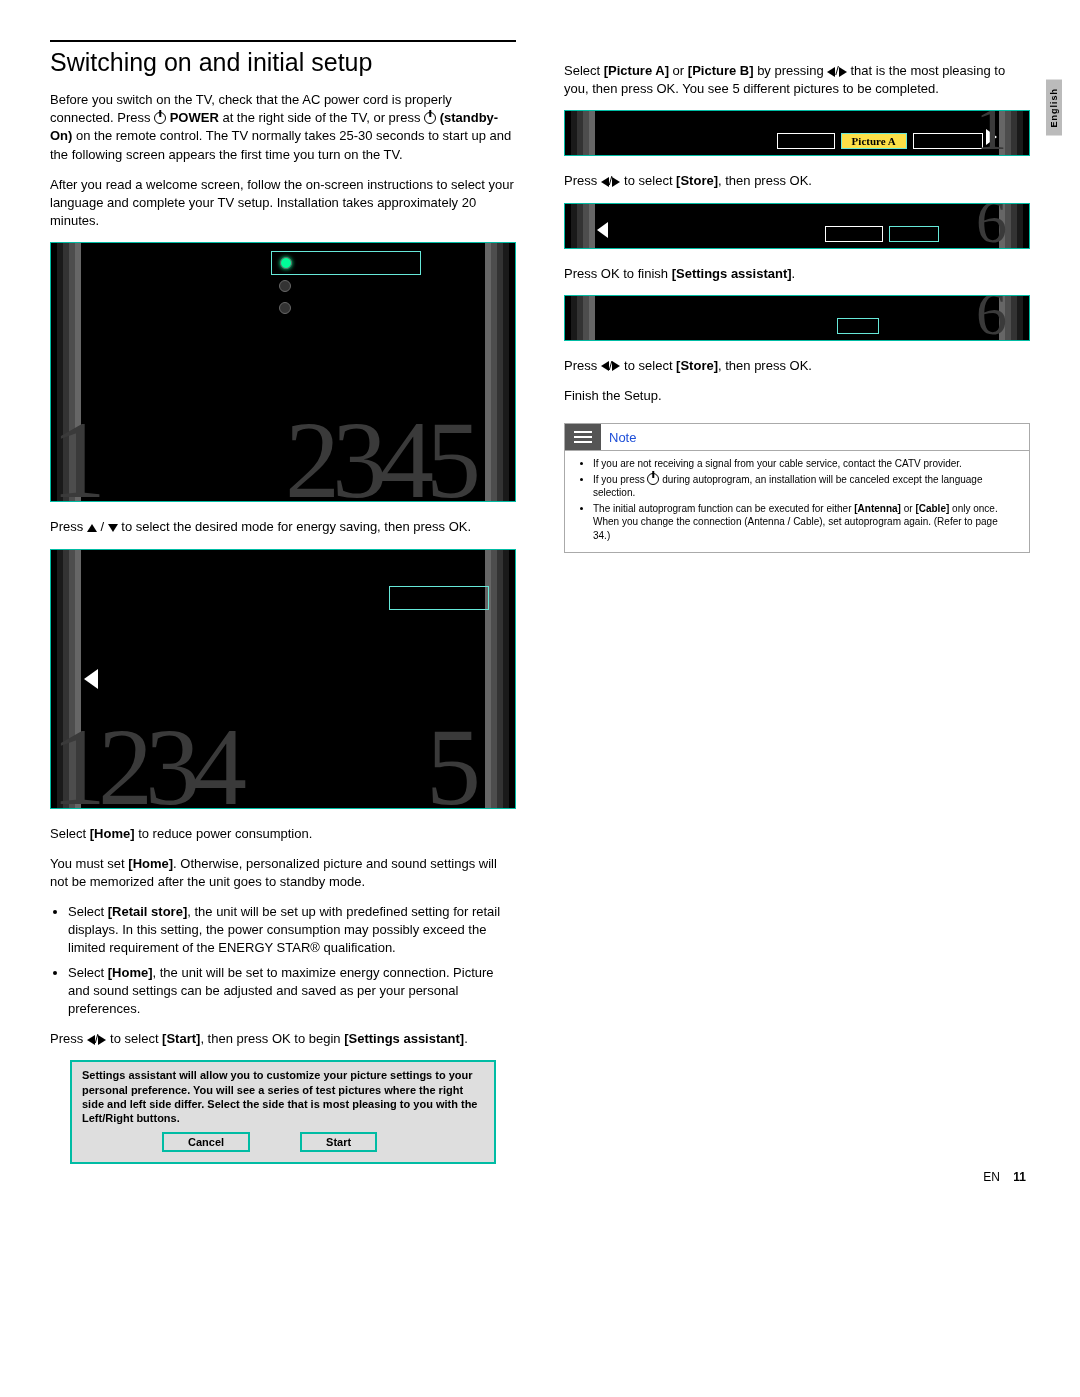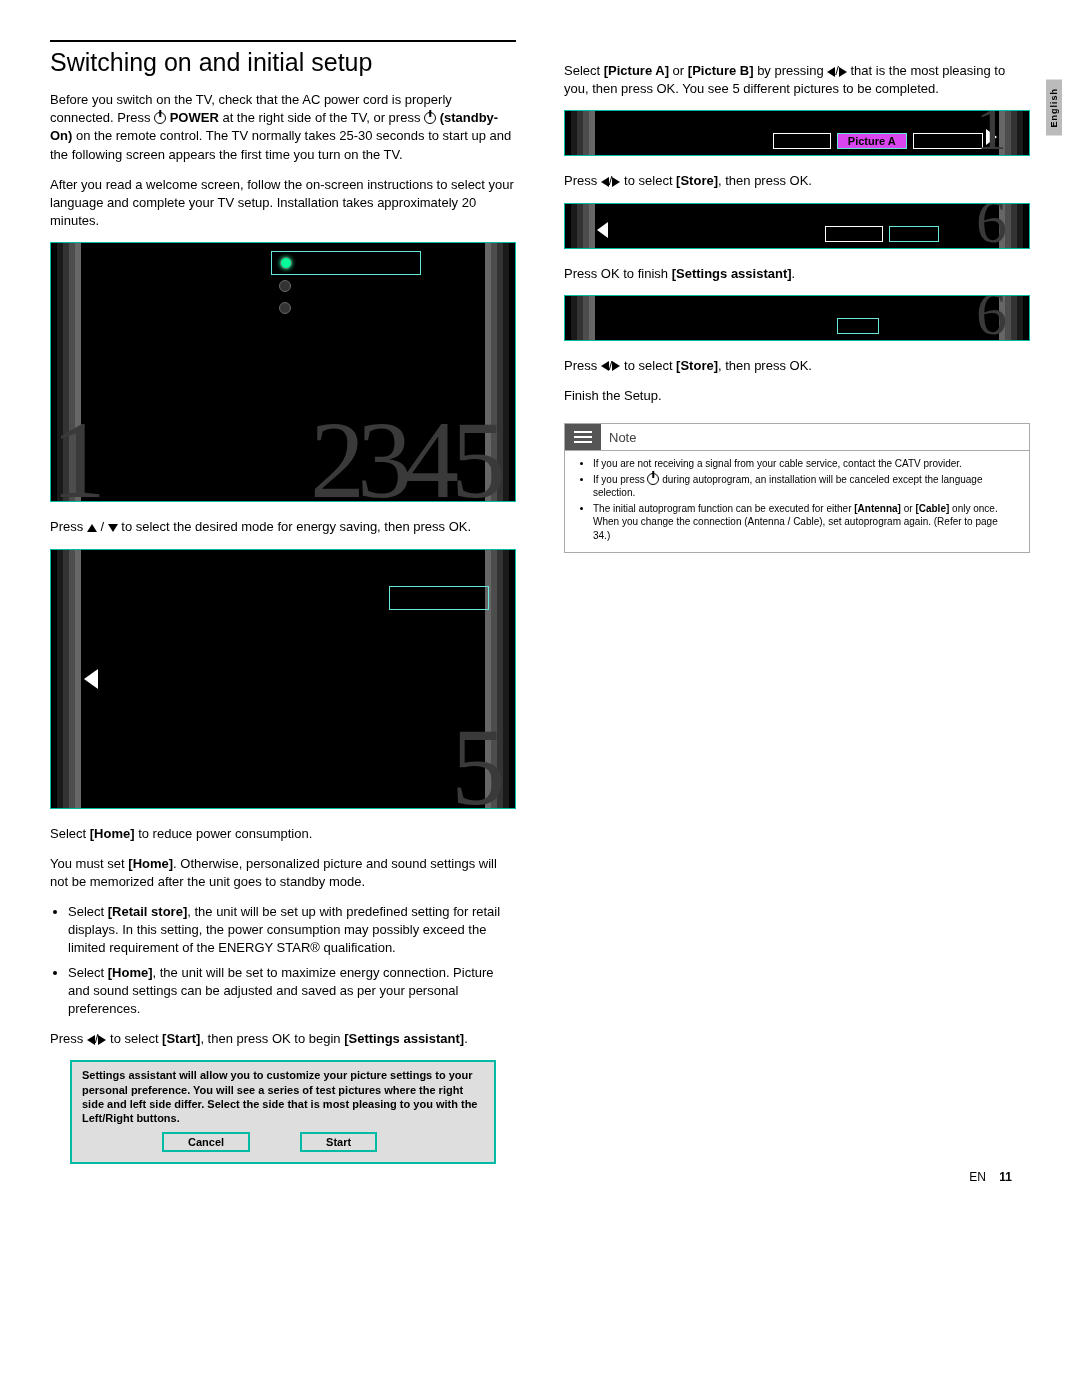--- a/index.html
+++ b/index.html
@@ -19,21 +19,21 @@
   .stripes-left .stripe:nth-child(2){background:#1a1a1a}
   .stripes-left .stripe:nth-child(3){background:#333}
   .stripes-left .stripe:nth-child(4){background:#4d4d4d}
   .stripes-left .stripe:nth-child(5){background:#666}
   .stripes-right .stripe:nth-child(1){background:#666}
   .stripes-right .stripe:nth-child(2){background:#4d4d4d}
   .stripes-right .stripe:nth-child(3){background:#333}
   .stripes-right .stripe:nth-child(4){background:#1a1a1a}
   .stripes-right .stripe:nth-child(5){background:#000}
   .big-num { position: absolute; font-family: Georgia, 'Times New Roman', serif; color: #3a3a3a; font-size: 110px; line-height: 1; bottom: -14px; font-weight: normal; letter-spacing:-8px;}
-  .big-num.right { right: 17px; text-align: center; }
+  .big-num.right { right: 42px; text-align: center; }
   .big-num.left { left: 0px; }
   .lang-box { height: 260px; }
   .lang-left-text { position:absolute; left:42px; top:12px; width:160px; font-weight:bold; font-size:12px; line-height:1.3;}
   .lang-list { position:absolute; left:220px; top:8px; width:150px; }
   .lang-item { display:flex; align-items:center; padding:4px 8px; font-weight:bold; font-size:12px; }
   .lang-item.sel { border:1px solid #67e8d9; }
   .radio { width:12px; height:12px; border-radius:50%; background:#333; border:1px solid #666; margin-right:8px; }
   .radio.on { background:#00ff99; box-shadow: 0 0 4px #00ff99; }
   .loc-box { height: 260px; }
   .loc-text { position:absolute; left:120px; top:12px; width:200px; font-weight:bold; font-size:11px; line-height:1.3;}
@@ -44,34 +44,34 @@
   .bullets { margin:0 0 12px 18px; }
   .bullets li { font-size:13px; line-height:1.4; margin-bottom:6px; }
   .assistant-dialog { border:2px solid #00bca4; background:#dedede; margin:10px 20px 0 20px; padding:6px 13px 10px 10px; font-size:11px; }
   .assistant-dialog .dlg-text { font-weight:bold; line-height:1.3; }
   .dlg-btn-row { display:flex; gap:50px; margin-top:6px; margin-left:80px;}
   .dlg-btn { border:2px solid #00bca4; padding:2px 24px; font-weight:bold; background:#dedede;}
   .slim-box { height:46px; }
   .slim-title { position:absolute; left:40px; top:6px; font-weight:bold; font-size:12px; }
   .slim-btns { position:absolute; right:66px; top:22px; display:flex; gap:6px; }
   .slim-btn { border:1px solid #fff; padding:1px 10px; font-weight:bold; font-size:11px; }
-  .slim-btn.sel { border-color:#67e8d9; background:#d946ef; }
+  .slim-btn.sel { border-color:#67e8d9; background:#fde047;font-family:Liberation Serif, serif; }
   .slim-btn.sel2 { border-color:#67e8d9; }
   .slim-num { position:absolute; right:22px; top:-18px; font-family:Georgia,serif; color:#3a3a3a; font-size:62px; }
   .arrow-r { position:absolute; right:32px; top:12px; width:0;height:0;border-top:8px solid transparent;border-bottom:8px solid transparent;border-left:11px solid #fff;}
   .arrow-l { position:absolute; left:32px; top:12px; width:0;height:0;border-top:8px solid transparent;border-bottom:8px solid transparent;border-right:11px solid #fff;}
   .note-box { border:1px solid #aaa; padding: 0; margin-top:18px;}
   .note-header { display:flex; align-items:center; border-bottom:1px solid #aaa; }
   .note-icon { width:36px; height:26px; background:#555; display:flex; flex-direction:column; justify-content:center; align-items:center; gap:3px;}
   .note-icon span{ width:18px; height:2px; background:#fff; display:block;}
-  .note-label { padding:4px 8px; color:#404040; font-size:13px;}
+  .note-label { padding:4px 8px; color:#1d4ed8; font-size:13px;}
   .note-list { padding:6px 14px 8px 28px; }
   .note-list li { font-size:10px; line-height:1.35; margin-bottom:2px;}
   .side-tab { position:absolute; right:18px; top:80px; writing-mode:vertical-rl; transform:rotate(180deg); background:#bbb; font-size:9px; padding:8px 3px; font-weight:bold; letter-spacing:1px;}
-  .footer { position:absolute; bottom:20px; right:68px; font-size:12px; }
+  .footer { position:absolute; bottom:20px; right:54px; font-size:12px; }
   .footer .pg { margin-left:10px; font-weight:bold;}
   .power-icon { width:12px;height:12px;border:1.5px solid #000;border-radius:50%;display:inline-block;position:relative;vertical-align:-2px;}
   .power-icon::after{content:'';position:absolute;left:50%;top:-3px;width:1.5px;height:7px;background:#000;transform:translateX(-50%);}
   .tri { display:inline-block; width:0; height:0; vertical-align:middle;}
   .tri-u{border-left:5px solid transparent;border-right:5px solid transparent;border-bottom:8px solid #000;}
   .tri-d{border-left:5px solid transparent;border-right:5px solid transparent;border-top:8px solid #000;}
   .tri-l{border-top:5px solid transparent;border-bottom:5px solid transparent;border-right:8px solid #000;}
   .tri-r{border-top:5px solid transparent;border-bottom:5px solid transparent;border-left:8px solid #000;}
 </style>
 </head>
@@ -141,20 +141,21 @@
           <div class="stripe"></div>
           <div class="stripe"></div>
           <div class="stripe"></div>
         </div>
     <div class="left-arrow"></div>
     <div class="loc-text">Location Home is recommended for normal home use. In the Retail Store location all settings are fixed.</div>
     <div class="loc-list">
       <div class="loc-item">Retail store</div>
       <div class="loc-item sel">Home</div>
     </div>
+    <div class="big-num left">1234</div>
     <div class="big-num right">5</div>
   </div>
 
   <p class="body"><span>Select </span><b>[Home]</b><span> to reduce power consumption.</span></p>
   <p class="body"><span>You must set </span><b>[Home]</b><span>. Otherwise, personalized picture and sound settings will not be memorized after the unit goes to standby mode.</span></p>
 
   <ul class="bullets">
     <li><span>Select </span><b>[Retail store]</b><span>, the unit will be set up with predefined setting for retail displays. In this setting, the power consumption may possibly exceed the limited requirement of the ENERGY STAR® qualification.</span></li>
     <li><span>Select </span><b>[Home]</b><span>, the unit will be set to maximize energy connection. Picture and sound settings can be adjusted and saved as per your personal preferences.</span></li>
   </ul>

